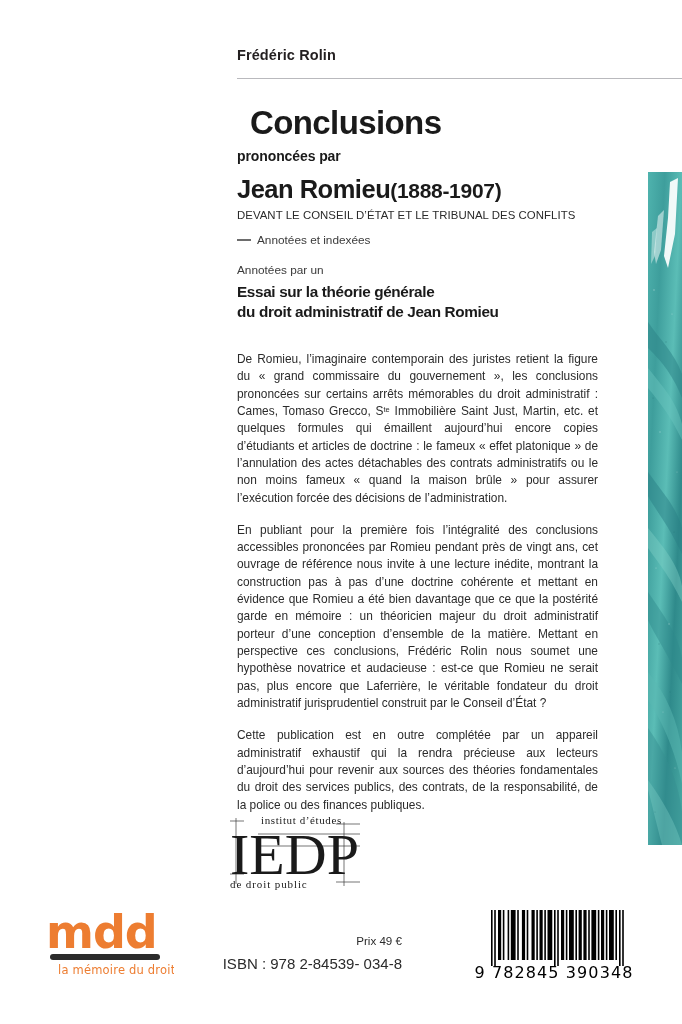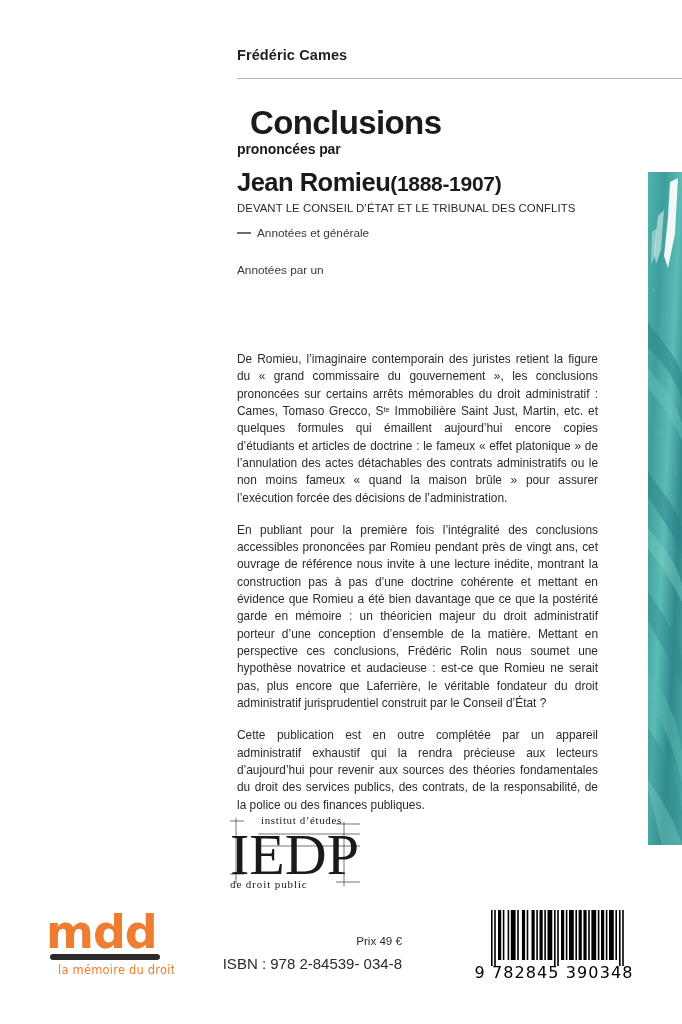--- a/index.html
+++ b/index.html
@@ -67,21 +67,21 @@
     font-weight: bold;
     letter-spacing: -0.6px;
     line-height: 1;
     color: #1a1a1a;
     margin-left: 13px;
   }
   .title-pronounced {
     font-size: 14px;
     font-weight: bold;
     letter-spacing: -0.1px;
-    margin-top: 2px;
+    margin-top: 9px;
     color: #1a1a1a;
   }
   .title-person {
     font-size: 25.5px;
     font-weight: bold;
     letter-spacing: -0.5px;
     line-height: 1.08;
     margin-top: 12px;
     color: #1a1a1a;
     white-space: nowrap;
@@ -248,38 +248,42 @@
       <circle cx="26" cy="360" r="0.6"></circle>
         <circle cx="11" cy="472" r="0.7"></circle>
       <circle cx="22" cy="520" r="0.5"></circle>
         <circle cx="7" cy="640" r="0.6"></circle>
     </g>
   </svg>
 </div>
 
 <div id="cover-content">
 
-  <div class="author-name">Frédéric Cames</div>
+  <div class="author-name">Frédéric Rolin</div>
 
   <div class="rule-top"></div>
 
   <div class="title-block">
     <div class="title-main">Conclusions</div>
     <div class="title-pronounced">prononcées par</div>
     <div class="title-person">
       <span>Jean Romieu</span><span class="dates">(1888-1907)</span>
     </div>
     <div class="title-court">DEVANT LE CONSEIL D’ÉTAT ET LE TRIBUNAL DES CONFLITS</div>
     <div class="title-annot">
-      <span class="emdash"></span><span>Annotées et générale</span>
+      <span class="emdash"></span><span>Annotées et indexées</span>
     </div>
   </div>
 
   <div class="preceded-block">
     <div class="preceded-label">Annotées par un</div>
+    <div class="preceded-title">
+      <span>Essai sur la théorie générale</span><br>
+      <span>du droit administratif de Jean Romieu</span>
+    </div>
   </div>
 
   <div class="blurb">
     <p><span>De Romieu, l’imaginaire contemporain des juristes retient la figure du « grand commissaire du gouvernement », les conclusions prononcées sur certains arrêts mémorables du droit administratif : Cames, Tomaso Grecco, S</span><sup>te</sup><span> Immobilière Saint Just, Martin, etc. et quelques formules qui émaillent aujourd’hui encore copies d’étudiants et articles de doctrine : le fameux « effet platonique » de l’annulation des actes détachables des contrats administratifs ou le non moins fameux « quand la maison brûle » pour assurer l’exécution forcée des décisions de l’administration.</span></p>
     <p>En publiant pour la première fois l’intégralité des conclusions accessibles prononcées par Romieu pendant près de vingt ans, cet ouvrage de référence nous invite à une lecture inédite, montrant la construction pas à pas d’une doctrine cohérente et mettant en évidence que Romieu a été bien davantage que ce que la postérité garde en mémoire : un théoricien majeur du droit administratif porteur d’une conception d’ensemble de la matière. Mettant en perspective ces conclusions, Frédéric Rolin nous soumet une hypothèse novatrice et audacieuse : est-ce que Romieu ne serait pas, plus encore que Laferrière, le véritable fondateur du droit administratif jurisprudentiel construit par le Conseil d’État ?</p>
     <p>Cette publication est en outre complétée par un appareil administratif exhaustif qui la rendra précieuse aux lecteurs d’aujourd’hui pour revenir aux sources des théories fondamentales du droit des services publics, des contrats, de la responsabilité, de la police ou des finances publiques.</p>
   </div>
 
   <div id="mdd-logo">
     <svg viewBox="0 0 130 72" xmlns="http://www.w3.org/2000/svg">

